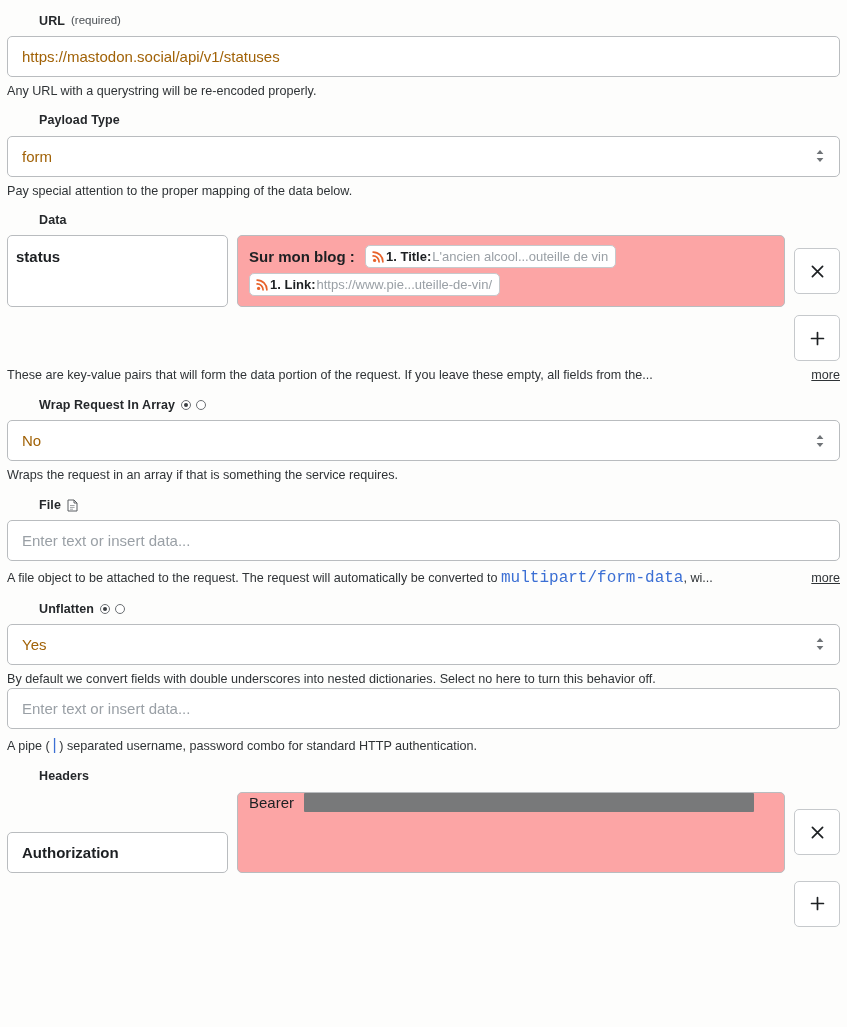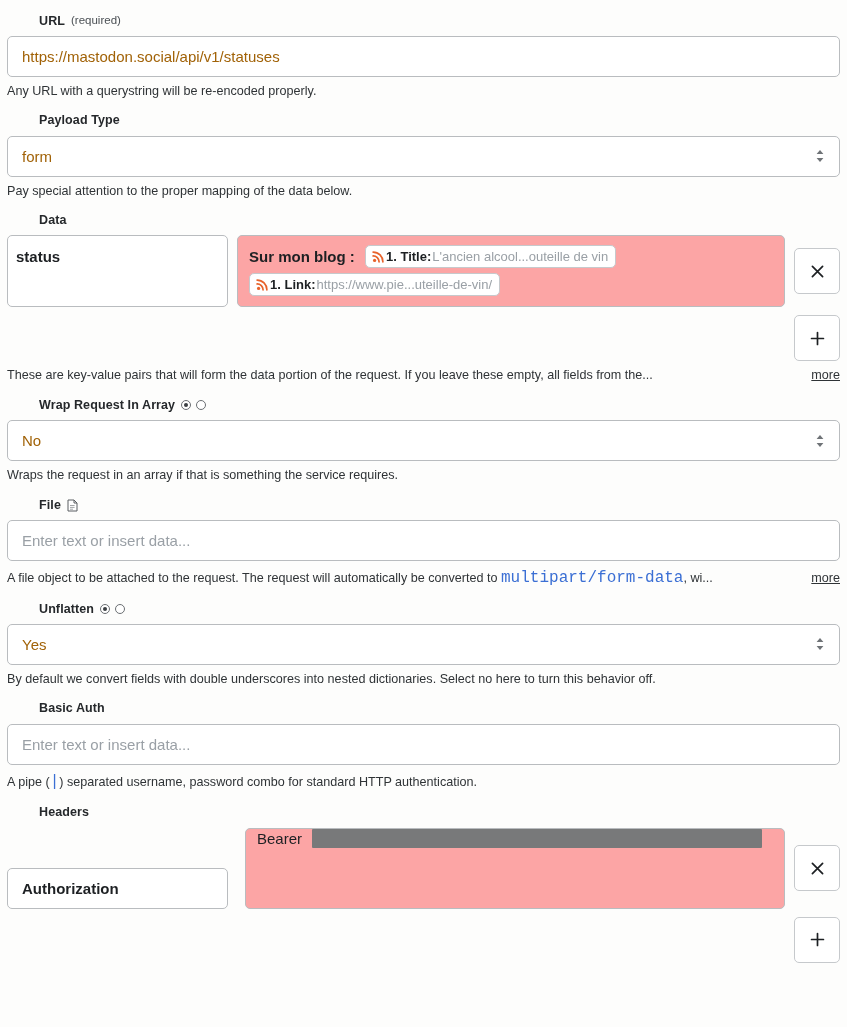--- a/index.html
+++ b/index.html
@@ -144,21 +144,21 @@
     background: #fca5a5;
     padding: 9px 11px;
     display: flex;
     flex-wrap: wrap;
     align-content: flex-start;
     align-items: center;
     gap: 5px 6px;
   }
   .kv-key.short, .kv-val.short { min-height: 41px; }
   .kv-key.short { padding: 0 14px; display: flex; align-items: center; margin-top: 40px; }
-  .kv-val.short { padding: 0 11px; align-items: center; margin-left: 8px; }
+  .kv-val.short { padding: 0 11px; align-items: center; }
 
   .plain-text {
     font-size: 15px;
     font-weight: 700;
     color: #1d2023;
     white-space: pre;
   }
 
   .token {
     display: inline-flex;
@@ -346,23 +346,20 @@
           <path d="M6 15 L9.4 11 H2.6 Z" fill="#6f7377"></path>
         </svg>
       </span>
     </div>
     <div class="help">
       <span class="txt">By default we convert fields with double underscores into nested dictionaries. Select no here to turn this behavior off.</span>
     </div>
   </div>
 
   <div class="field">
-    <div class="label-row">
-      <span class="label">Basic Auth</span>
-    </div>
     <div class="control placeholder">Enter text or insert data...</div>
     <div class="help">
       <span class="txt"><span>A pipe (</span><code class="inline">|</code><span>) separated username, password combo for standard HTTP authentication.</span></span>
     </div>
   </div>
 
   <div class="field">
     <div class="label-row">
       <span class="label">Headers</span>
     </div>

